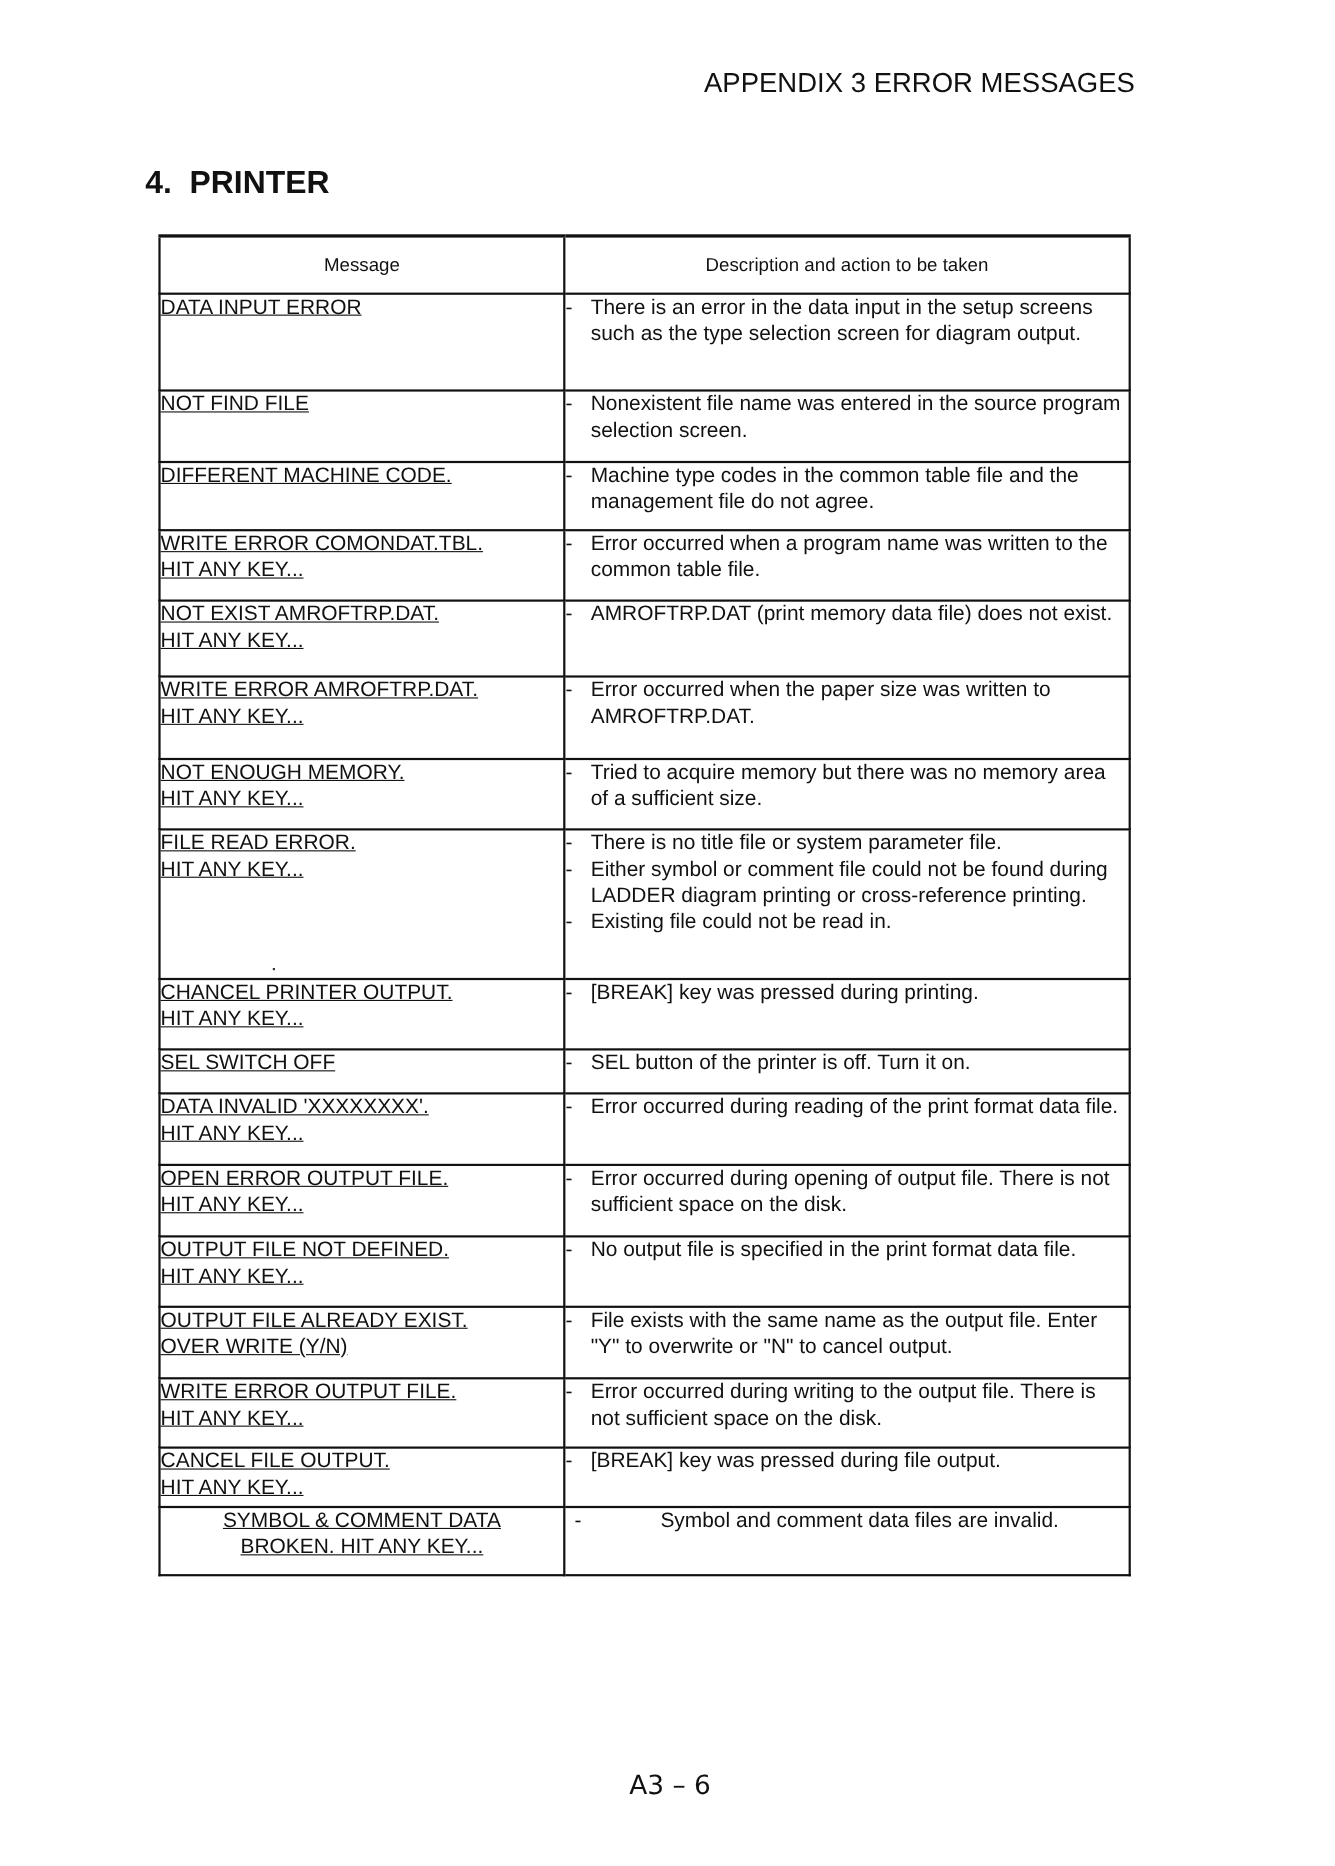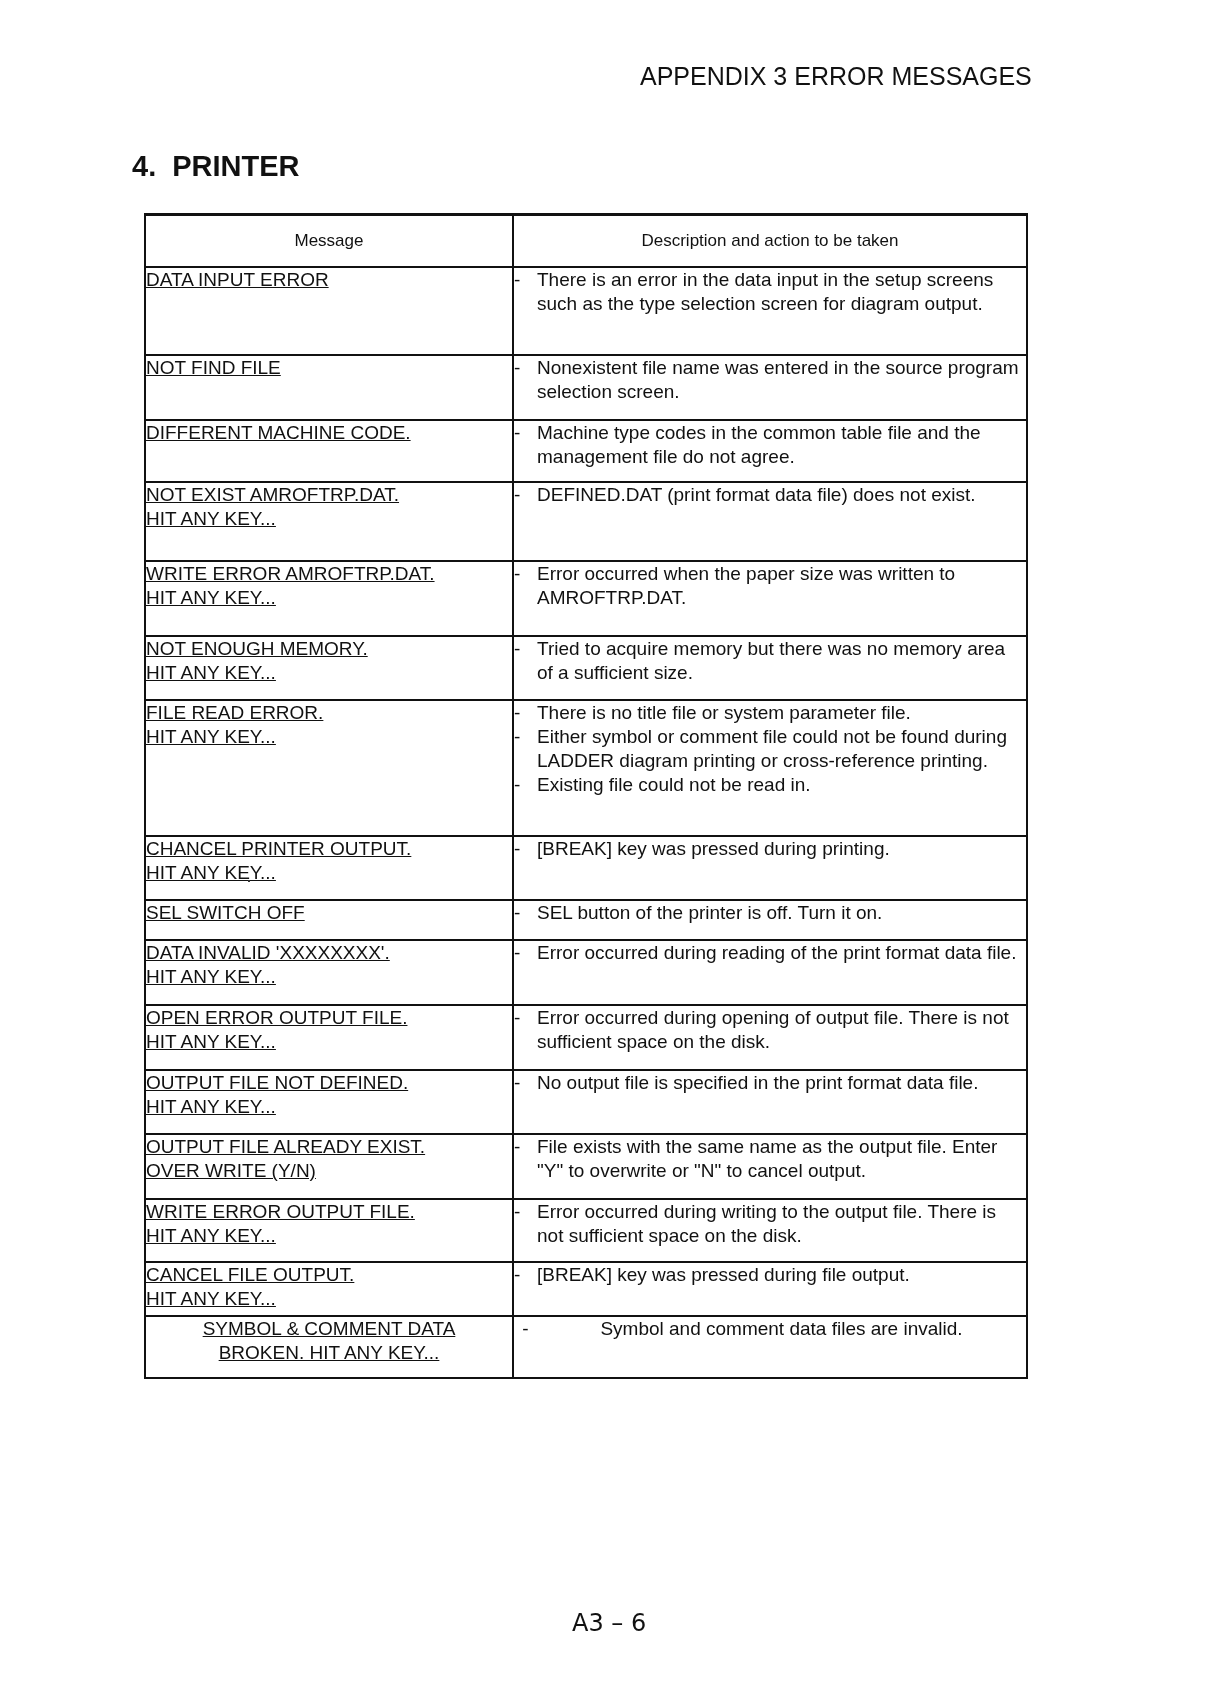--- a/index.html
+++ b/index.html
@@ -72,29 +72,41 @@
         <td class="msg">
           <span class="msg-line">DIFFERENT MACHINE CODE.</span>
         </td>
         <td class="desc">
           <div class="bullet">
             <span class="dash">-</span>
             <span class="txt">Machine type codes in the common table file and the management file do not agree.</span>
           </div>
         </td>
       </tr>
-      <tr style="height: 79px;">
+      <tr style="height: 64px;">
+        <td class="msg">
+          <span class="msg-line">WRITE ERROR COMONDAT.TBL.</span>
+          <span class="msg-line">HIT ANY KEY...</span>
+        </td>
+        <td class="desc">
+          <div class="bullet">
+            <span class="dash">-</span>
+            <span class="txt">Error occurred when a program name was written to the common table file.</span>
+          </div>
+        </td>
+      </tr>
+      <tr style="height: 69px;">
         <td class="msg">
           <span class="msg-line">NOT EXIST AMROFTRP.DAT.</span>
           <span class="msg-line">HIT ANY KEY...</span>
         </td>
         <td class="desc">
           <div class="bullet">
             <span class="dash">-</span>
-            <span class="txt">DEFINED.DAT (print format data file) does not exist.</span>
+            <span class="txt">AMROFTRP.DAT (print memory data file) does not exist.</span>
           </div>
         </td>
       </tr>
       <tr style="height: 75px;">
         <td class="msg">
           <span class="msg-line">WRITE ERROR AMROFTRP.DAT.</span>
           <span class="msg-line">HIT ANY KEY...</span>
         </td>
         <td class="desc">
           <div class="bullet">

